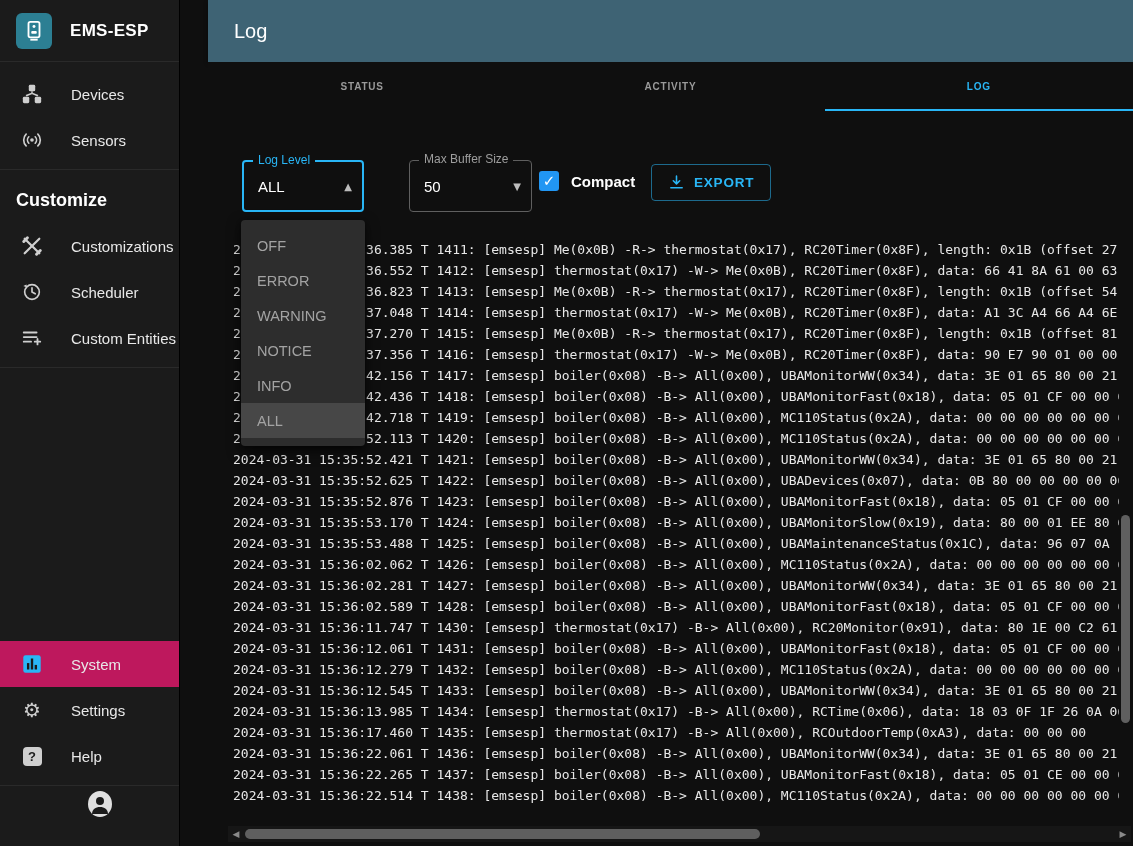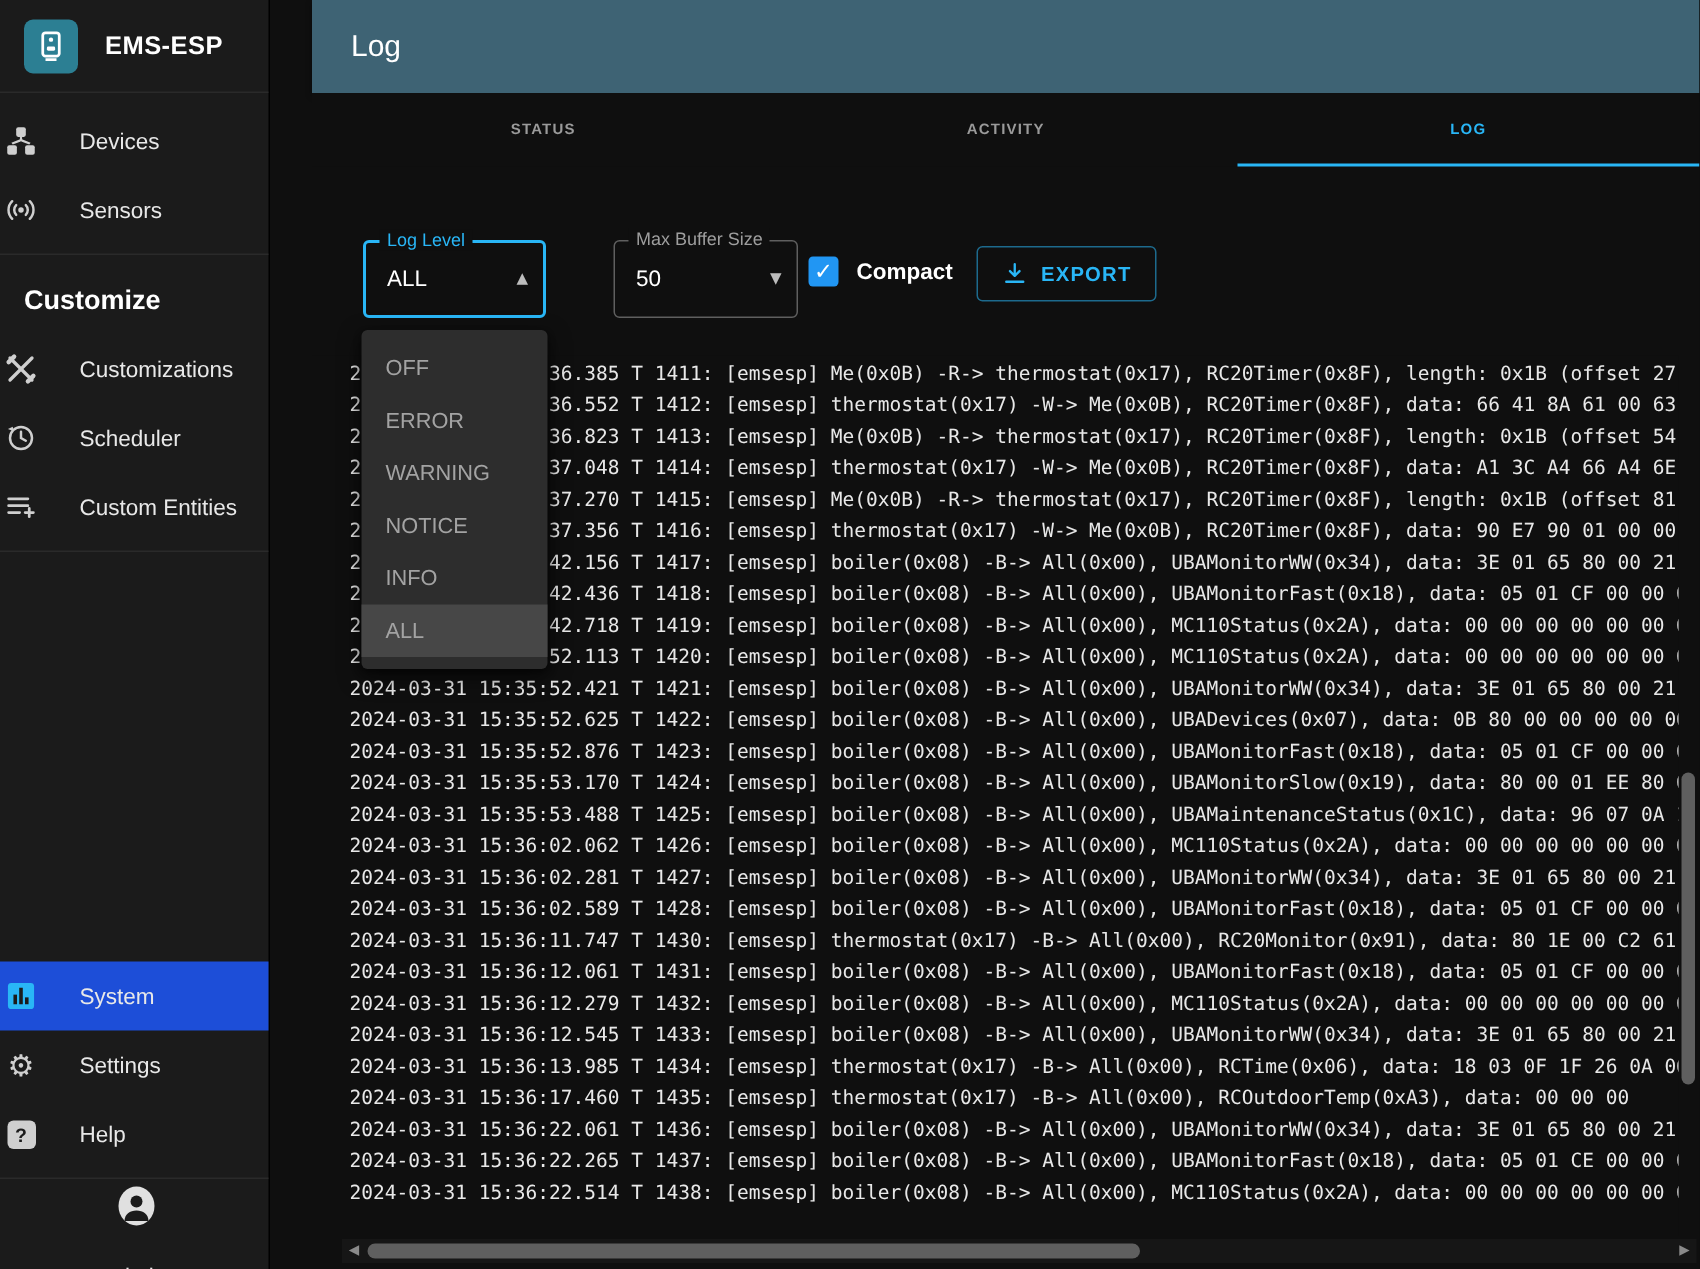--- a/index.html
+++ b/index.html
@@ -23,25 +23,25 @@
   .sb-header{
     height:62px;min-height:62px;display:flex;align-items:center;gap:18px;
     padding-left:16px;border-bottom:1px solid #2a2a2a;
   }
   .logo-box{
     width:36px;height:36px;border-radius:6px;background:#2c7f93;
     display:flex;align-items:center;justify-content:center;
   }
   .sb-title{font-size:17px;font-weight:bold;color:#fff;letter-spacing:.3px;}
   .sb-item{
-    height:46px;display:flex;align-items:center;gap:27px;padding-left:2px;
+    height:46px;display:flex;align-items:center;gap:27px;padding-left:20px;
     font-size:15px;color:#e8e8e8;cursor:pointer;
   }
   .sb-item .ic{width:24px;height:24px;display:flex;align-items:center;justify-content:center;color:#cfcfcf;}
-  .sb-item.selected{background:#1d4ed8;}
+  .sb-item.selected{background:#be185d;}
   .sb-item.selected .ic{color:var(--accent);}
   .sb-divider{height:1px;background:#2a2a2a;margin:6px 0;}
   .sb-section{
     padding:14px 16px 12px 16px;font-size:18px;font-weight:bold;color:#fff;
   }
   .sb-spacer{flex:1;}
   .gear-glyph{font-family:"DejaVu Sans", sans-serif;font-size:20px;line-height:1;}
   .help-box{
     width:19px;height:19px;border-radius:4px;background:#cfcfcf;color:#1b1b1b;
     display:flex;align-items:center;justify-content:center;font-size:13px;font-weight:bold;

